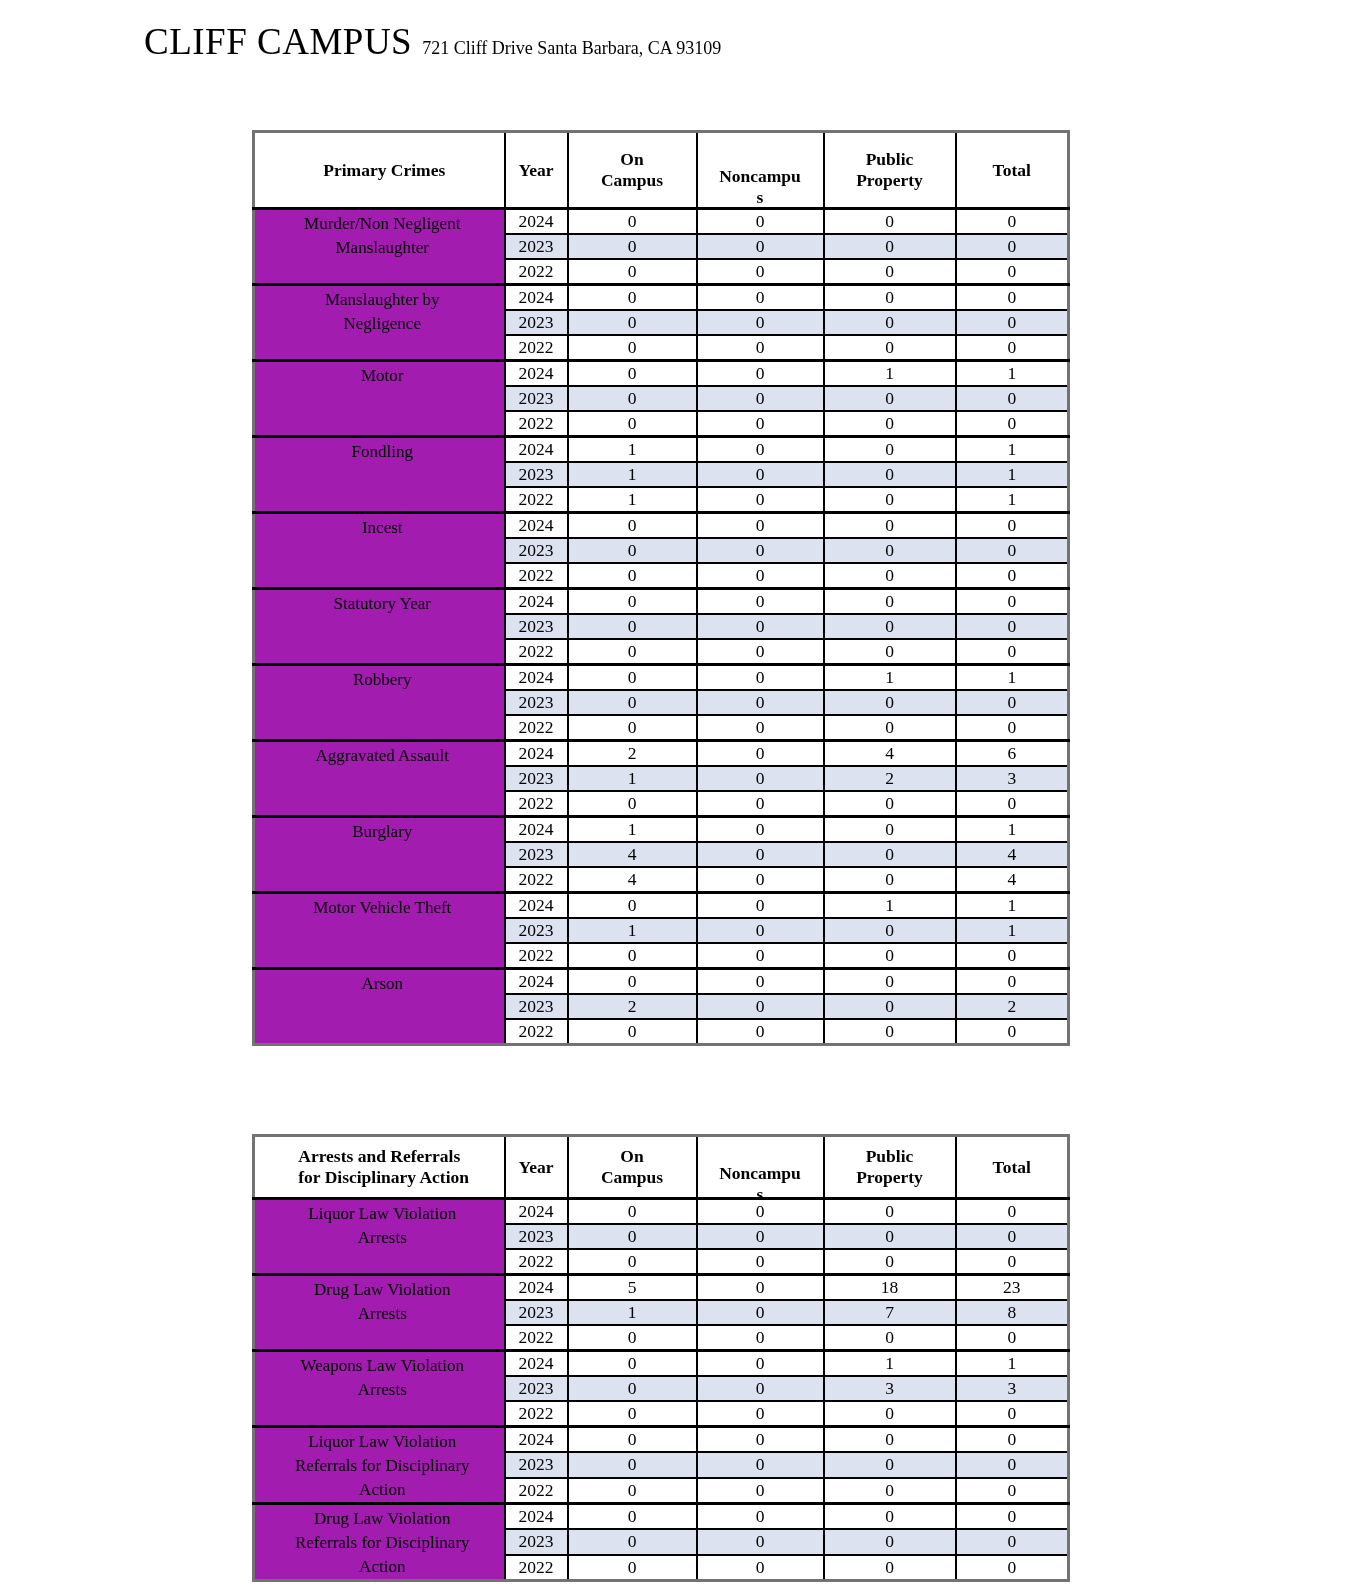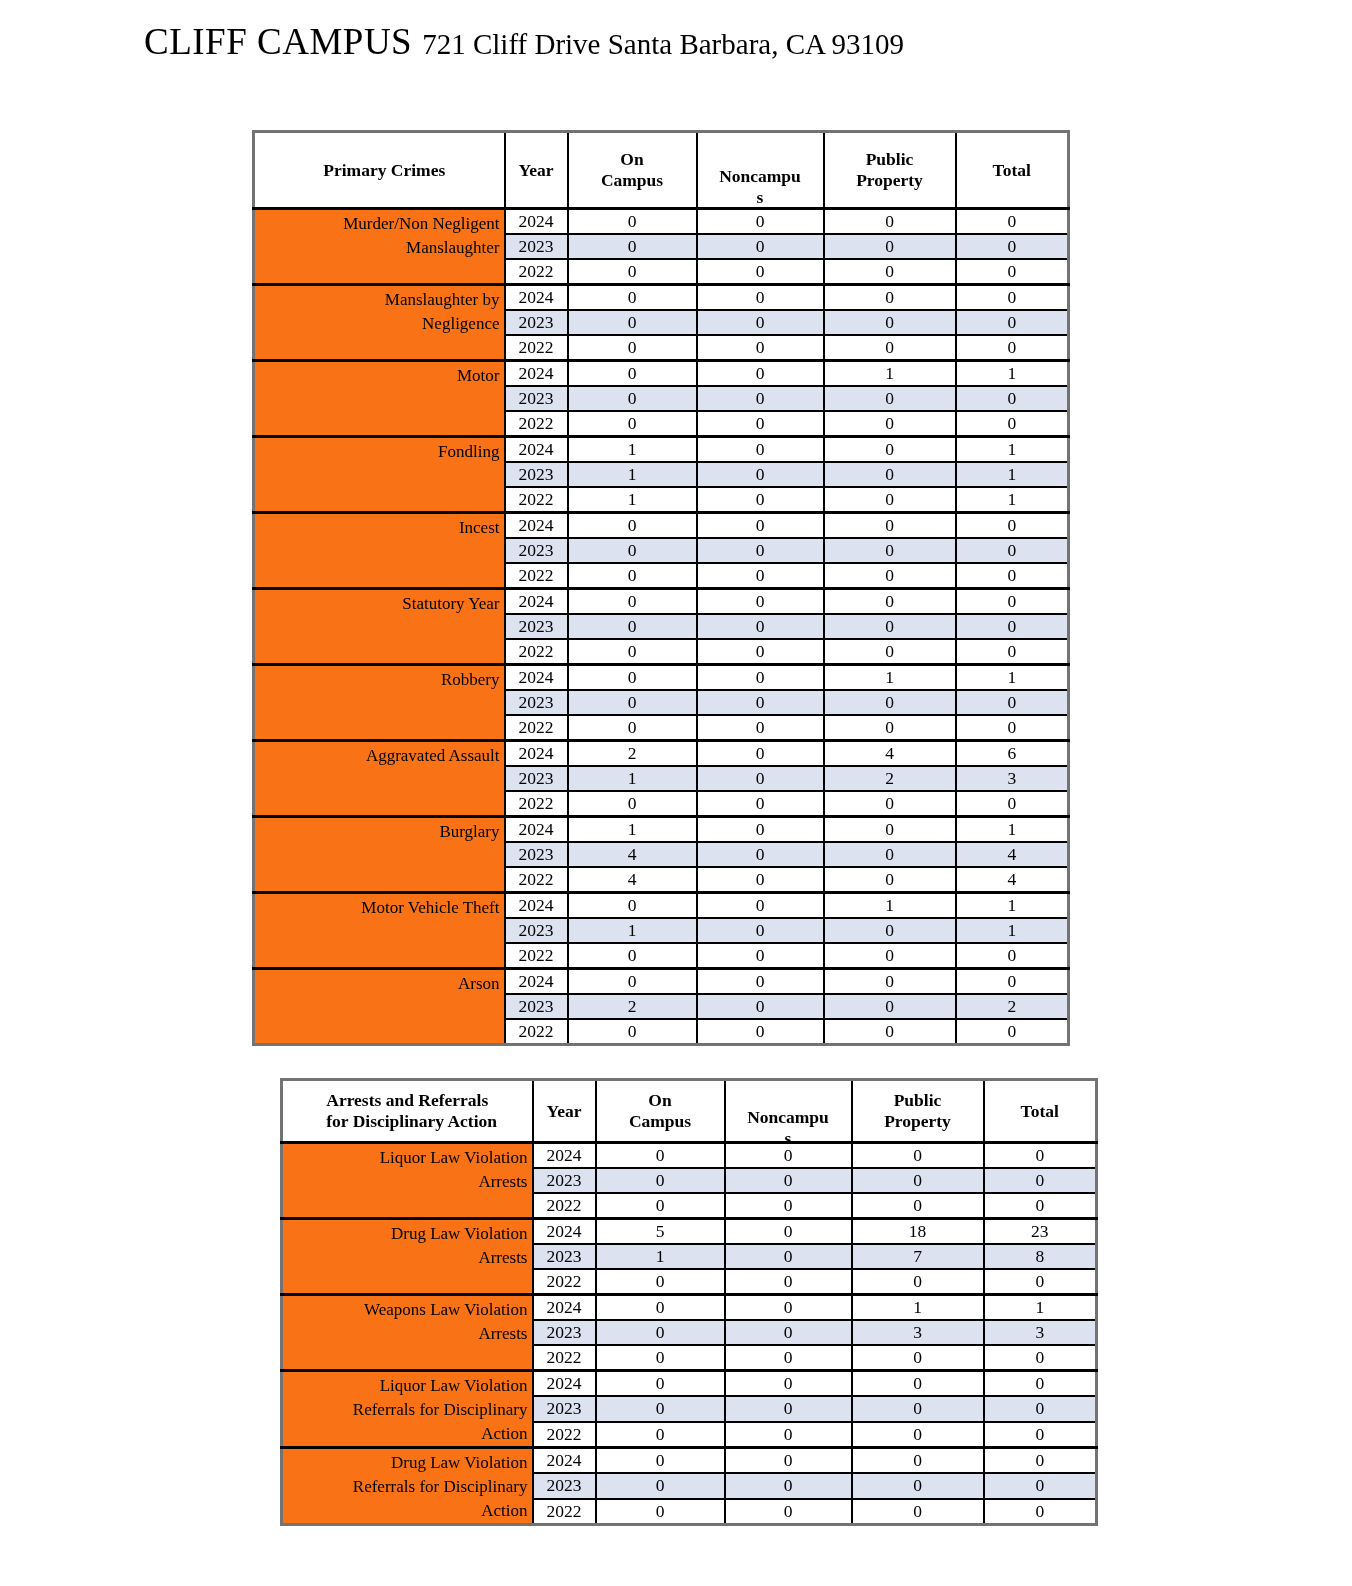--- a/index.html
+++ b/index.html
@@ -3,47 +3,47 @@
 <meta charset="utf-8">
 <style>
   html,body{margin:0;padding:0;}
   body{
     width:1352px;height:1586px;background:#ffffff;color:#000;
     font-family:"Liberation Serif","DejaVu Serif",serif;
     position:relative;overflow:hidden;
   }
   .doc-title{position:absolute;left:126px;top:20px;white-space:nowrap;}
   .campus-name{font-size:37px;letter-spacing:.5px;margin-left:18px;}
-  .campus-address{font-size:29px;margin-left:6px;}
+  .campus-address{font-size:18px;margin-left:6px;}
 
   table.stats{
     position:absolute;left:252px;width:815px;
     border-collapse:collapse;table-layout:fixed;
     border:3px solid #737373;
   }
   #table-1{top:130px;}
-  #table-2{top:1078px;margin-left:28px;}
+  #table-2{top:1134px;}
   .stats th,.stats td{border:2px solid #000;padding:0;}
 
   .stats thead th{
     font-weight:bold;font-size:17.5px;line-height:21px;
     text-align:center;vertical-align:middle;
     border-bottom:3px solid #000;overflow:visible;
   }
   #table-1 thead th{height:74px;}
   #table-2 thead th{height:60px;}
   th.cat-head{text-align:left;padding-left:10px;}
   .w-cat2{display:inline-block;width:172px;text-align:left;}
   .w-on{display:inline-block;width:64px;font-family:Liberation Serif, serif;}
   .w-non{display:inline-block;width:82px;word-break:break-all;position:relative;top:17px;}
   .w-pub{display:inline-block;width:70px;}
 
   td.cat{
-    vertical-align:top;text-align:right;
-    padding:2px 4px 0 10px;font-size:17px;line-height:24px;background:#f97316;
+    vertical-align:top;text-align:center;
+    padding:2px 4px 0 10px;font-size:17px;line-height:24px;background:#a21caf;
   }
   .cat-label{display:inline-block;width:185px;}
   td.year,td.num{
     text-align:center;font-size:17.5px;height:23px;line-height:23px;
     font-weight:normal;
   }
   tr.hl td.year,tr.hl td.num{background:var(--hl,#dce2f0);}
   tr.group-start td{border-top:3px solid #000;}
 </style>
 </head>

